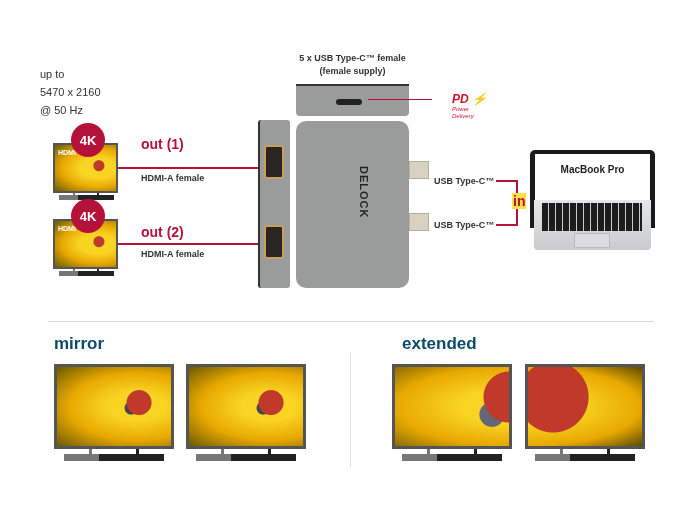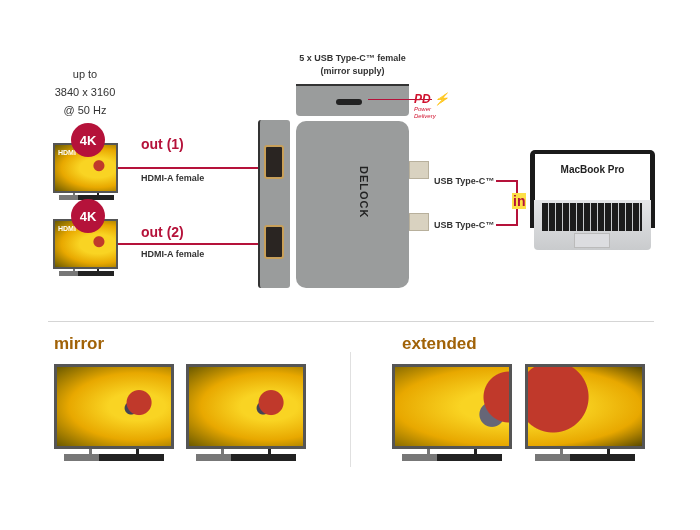--- a/index.html
+++ b/index.html
@@ -1,20 +1,20 @@
 <!DOCTYPE html>
 <html><head>
 <meta charset="utf-8">
 <style>
   * { box-sizing: border-box; margin: 0; padding: 0; }
   body { width: 700px; height: 530px; background: #ffffff; position: relative; overflow: hidden; font-family: "Liberation Sans", sans-serif; }
   .abs { position: absolute; }
 
   
-  .res { left: 40px; top: 65px; width: 90px; text-align: center; font-size: 11px; color: #333; line-height: 18px; }
+  .res { left: 40px; top: 65px; width: 90px; text-align: left; font-size: 11px; color: #333; line-height: 18px; }
 
   
   .mon-small { width: 65px; height: 58px; }
   .mon-small .screen { position: absolute; left: 0; top: 0; width: 65px; height: 50px; background: #555; padding: 2px; }
   .mon-small .img { width: 100%; height: 100%; background: radial-gradient(circle at 72% 45%, #c0392b 0 5px, transparent 6px), radial-gradient(ellipse at 70% 50%, #f9d423 0 30%, #e8a800 60%, #6b5a00 100%); position: relative; }
   .mon-small .hdmi { position: absolute; left: 3px; top: 4px; font-size: 7px; color: #fff; font-weight: bold; }
   .mon-small .stand { position: absolute; left: 6px; top: 52px; width: 55px; height: 5px; background: linear-gradient(90deg, #777 0 35%, #222 35% 100%); }
   .mon-small .neck1 { position: absolute; left: 20px; top: 50px; width: 2px; height: 3px; background: #777; }
   .mon-small .neck2 { position: absolute; left: 44px; top: 50px; width: 2px; height: 3px; background: #222; }
   .badge4k { width: 34px; height: 34px; border-radius: 50%; background: #b5123a; color: #fff; font-weight: bold; font-size: 13px; display: flex; align-items: center; justify-content: center; }
@@ -26,54 +26,54 @@
   
   .dev-left { left: 258px; top: 120px; width: 32px; height: 168px; background: #9a9c9c; border-radius: 3px; border-left: 2px solid #333; }
   .hdmi-port { position: absolute; left: 4px; width: 20px; height: 34px; background: #2a2522; border: 2px solid #c8a05a; border-radius: 3px; }
   .dev-main { left: 296px; top: 121px; width: 113px; height: 167px; background: #9a9c9c; border-radius: 10px; }
   .dev-top { left: 296px; top: 84px; width: 113px; height: 32px; background: #9a9c9c; border-top: 2px solid #333; border-radius: 0 0 4px 4px; }
   .usbc-port { position: absolute; left: 40px; top: 13px; width: 26px; height: 6px; background: #222; border-radius: 3px; }
   .usbc-plug { position: absolute; width: 20px; height: 18px; background: #d9d2c0; border: 1px solid #b8b09c; }
   .logo { position: absolute; left: 40px; top: 45px; width: 34px; height: 80px; font-size: 11px; font-weight: bold; color: #222; writing-mode: vertical-rl; letter-spacing: 1px; }
 
   .top-caption { left: 295px; top: 52px; width: 115px; text-align: center; font-size: 9px; font-weight: bold; color: #333; line-height: 13px; }
-  .pd { left: 414px; top: 92px; width: 40px; }
+  .pd { left: 452px; top: 92px; width: 40px; }
   .pd .pd-big { font-size: 12px; font-weight: bold; font-style: italic; color: #d0122e; }
   .pd .pd-small { font-size: 6px; font-style: italic; color: #d0122e; line-height: 7px; }
 
   .usb-label { font-size: 9px; font-weight: bold; color: #333; }
 
   
   .laptop-screen { left: 530px; top: 150px; width: 125px; height: 78px; background: #1a1a1a; border-radius: 5px 5px 0 0; padding: 4px 5px 0 5px; }
   .laptop-screen .inner { width: 100%; height: 100%; background: #fff; display: flex; align-items: flex-start; justify-content: center; padding-top: 10px; font-size: 10px; font-weight: bold; color: #222; }
   .laptop-base { left: 534px; top: 200px; width: 117px; height: 50px; background: linear-gradient(#e5e6e8, #c9cbcd); border-radius: 0 0 4px 4px; }
   .keys { position: absolute; left: 8px; top: 3px; width: 100px; height: 28px; background: repeating-linear-gradient(90deg, #1c1c1c 0 6px, #c9cbcd 6px 7px); }
   .trackpad { position: absolute; left: 40px; top: 33px; width: 36px; height: 15px; background: #dcdde0; border: 1px solid #bbb; }
 
   .divider-h { left: 48px; top: 321px; width: 606px; height: 1px; background: #d5d5d5; }
   .divider-v { left: 350px; top: 352px; width: 1px; height: 115px; background: #e0e0e0; }
 
-  .mode-title { font-size: 17px; font-weight: bold; color: #a16207; }
+  .mode-title { font-size: 17px; font-weight: bold; color: #0c4a6e; }
 
   .mon-big { width: 120px; height: 100px; }
   .mon-big .screen { position: absolute; left: 0; top: 0; width: 120px; height: 85px; background: #555; padding: 3px; }
   .mon-big .img { width: 100%; height: 100%; position: relative; overflow: hidden; }
   .mon-big .stand { position: absolute; left: 10px; top: 90px; width: 100px; height: 7px; background: linear-gradient(90deg, #777 0 35%, #222 35% 100%); }
   .mon-big .neck1 { position: absolute; left: 35px; top: 85px; width: 3px; height: 6px; background: #777; }
   .mon-big .neck2 { position: absolute; left: 82px; top: 85px; width: 3px; height: 6px; background: #222; }
   .img-full { background: radial-gradient(circle at 72% 45%, #c0392b 0 12px, transparent 13px), radial-gradient(circle at 65% 52%, #445 0 6px, transparent 7px), radial-gradient(ellipse at 70% 50%, #f9d423 0 25%, #e8a800 60%, #6b5a00 100%); }
   .img-left { background: radial-gradient(circle at 100% 38%, #c0392b 0 25px, transparent 26px), radial-gradient(circle at 85% 60%, #667 0 12px, transparent 13px), radial-gradient(ellipse at 100% 50%, #f9d423 0 30%, #e8a800 70%, #8a6d00 100%); }
   .img-right { background: radial-gradient(circle at 22% 38%, #c0392b 0 35px, transparent 36px), radial-gradient(ellipse at 0% 50%, #f9d423 0 30%, #e8a800 70%, #5a4a00 100%); }
 </style>
 </head>
 <body>
 
 <div class="abs res">
   <div>up to</div>
-  <div>3840 x 3160</div>
+  <div>5470 x 2160</div>
   <div>@ 50 Hz</div>
 </div>
 
 <div class="abs mon-small" style="left:53px; top:143px;">
   <div class="screen">
       <div class="img">
         <span class="hdmi">HDMI</span>
       </div>
     </div>
   <div class="neck1"></div>
@@ -95,21 +95,21 @@
     <div class="neck2"></div>
   <div class="stand"></div>
 </div>
 <div class="abs badge4k" style="left:71px; top:199px;">4K</div>
 <div class="abs line" style="left:118px; top:243px; width:142px;"></div>
 <div class="abs out-label" style="left:141px; top:224px;">out (2)</div>
 <div class="abs sub-label" style="left:141px; top:249px;">HDMI-A female</div>
 
 <div class="abs top-caption">
   <div>5 x USB Type-C™ female</div>
-  <div>(mirror supply)</div>
+  <div>(female supply)</div>
 </div>
 
 <div class="abs dev-top">
   <div class="usbc-port"></div>
 </div>
 <div class="abs line" style="left:368px; top:99px; width:64px; height:1px;"></div>
 <div class="abs pd">
   <div class="pd-big"><span>PD</span> <span>⚡</span></div>
   <div class="pd-small">Power</div>
   <div class="pd-small">Delivery</div>

